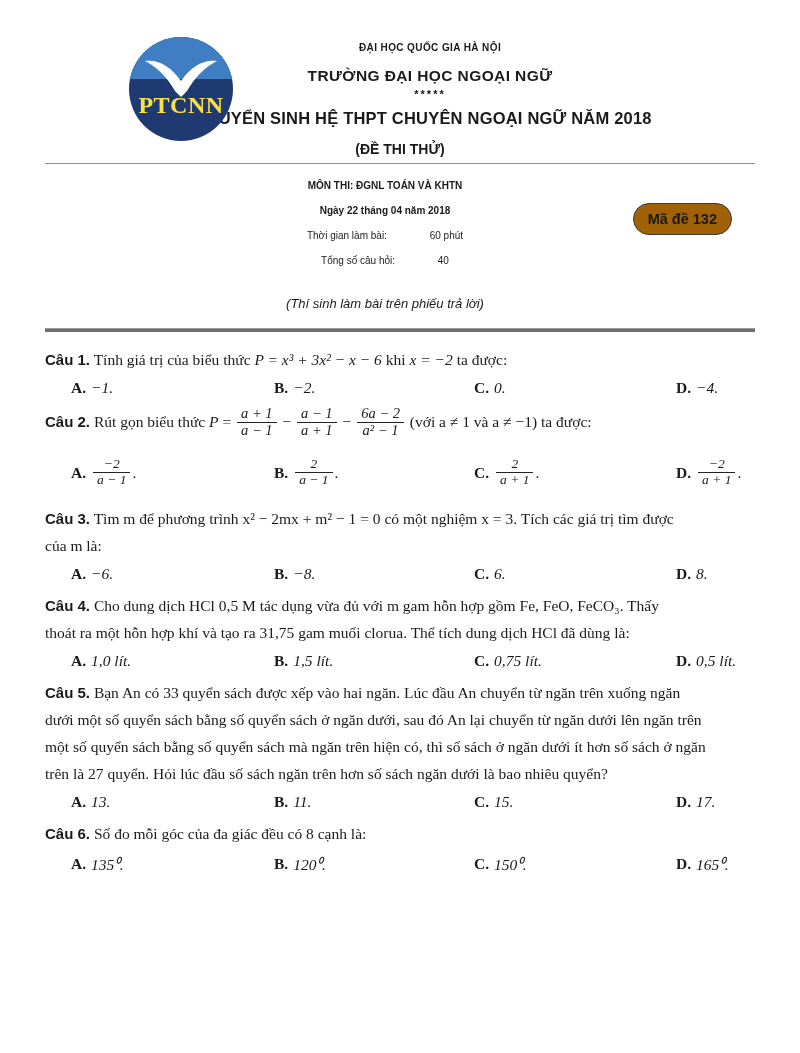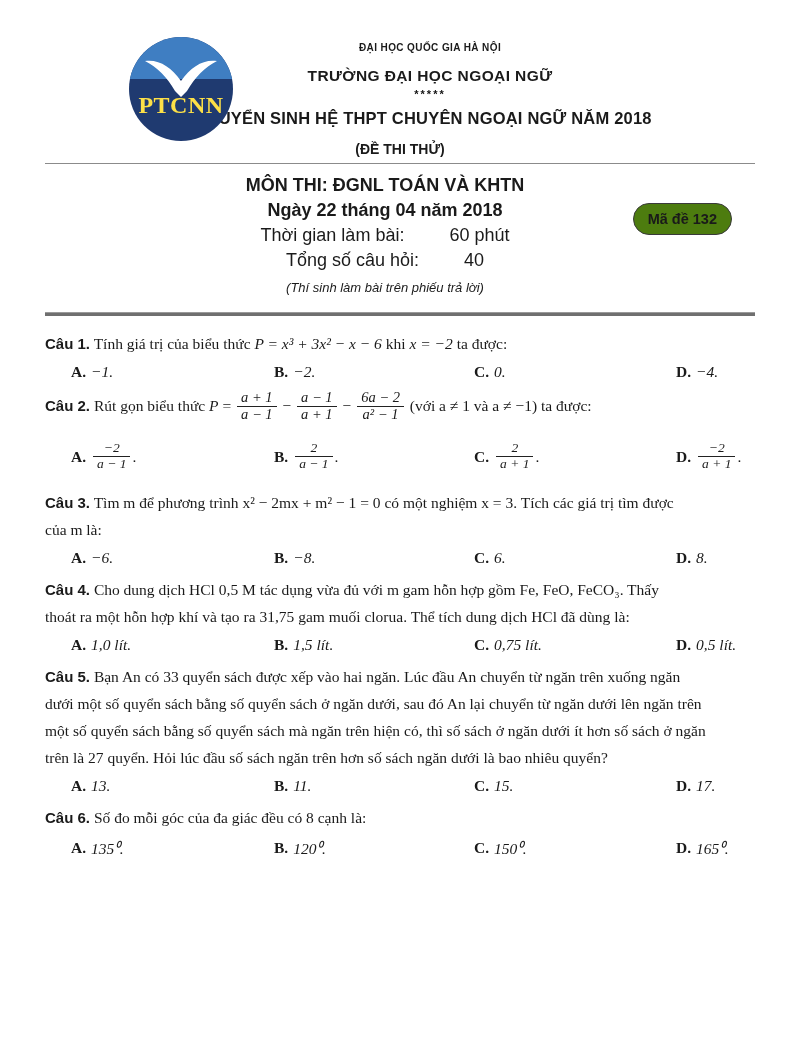--- a/index.html
+++ b/index.html
@@ -111,43 +111,43 @@
   }
 
   .meta {
     position: relative;
     text-align: center;
     margin-top: 9px;
     padding-right: 30px;
   }
   .meta-line {
     font-family: "Liberation Sans", sans-serif;
-    font-size: 18px;
+    font-size: 10px;
     line-height: 25px;
   }
   .meta-line.b { font-weight: bold; }
   .meta-line .bold { font-weight: normal; margin-left: 40px; }
   .meta-note {
     font-family: "Liberation Sans", sans-serif;
     font-size: 13px;
     font-style: italic;
     line-height: 25px;
-    margin-top: 2px;
+    margin-top: 18px;
   }
   .code-box {
     position: absolute;
     right: 68px;
     top: 30px;
     border: 1.6px solid #3a3a3a;
     border-radius: 16px;
     padding: 7px 14px;
     font-family: "Liberation Sans", sans-serif;
     font-weight: bold;
     font-size: 14.5px;
-    background: #4d7c0f;
+    background: #a16207;
     white-space: nowrap;
   }
 
   
   .body-area {
     margin: 14px 45px 0 45px;
   }
   .question {
     margin-top: 9px;
   }

